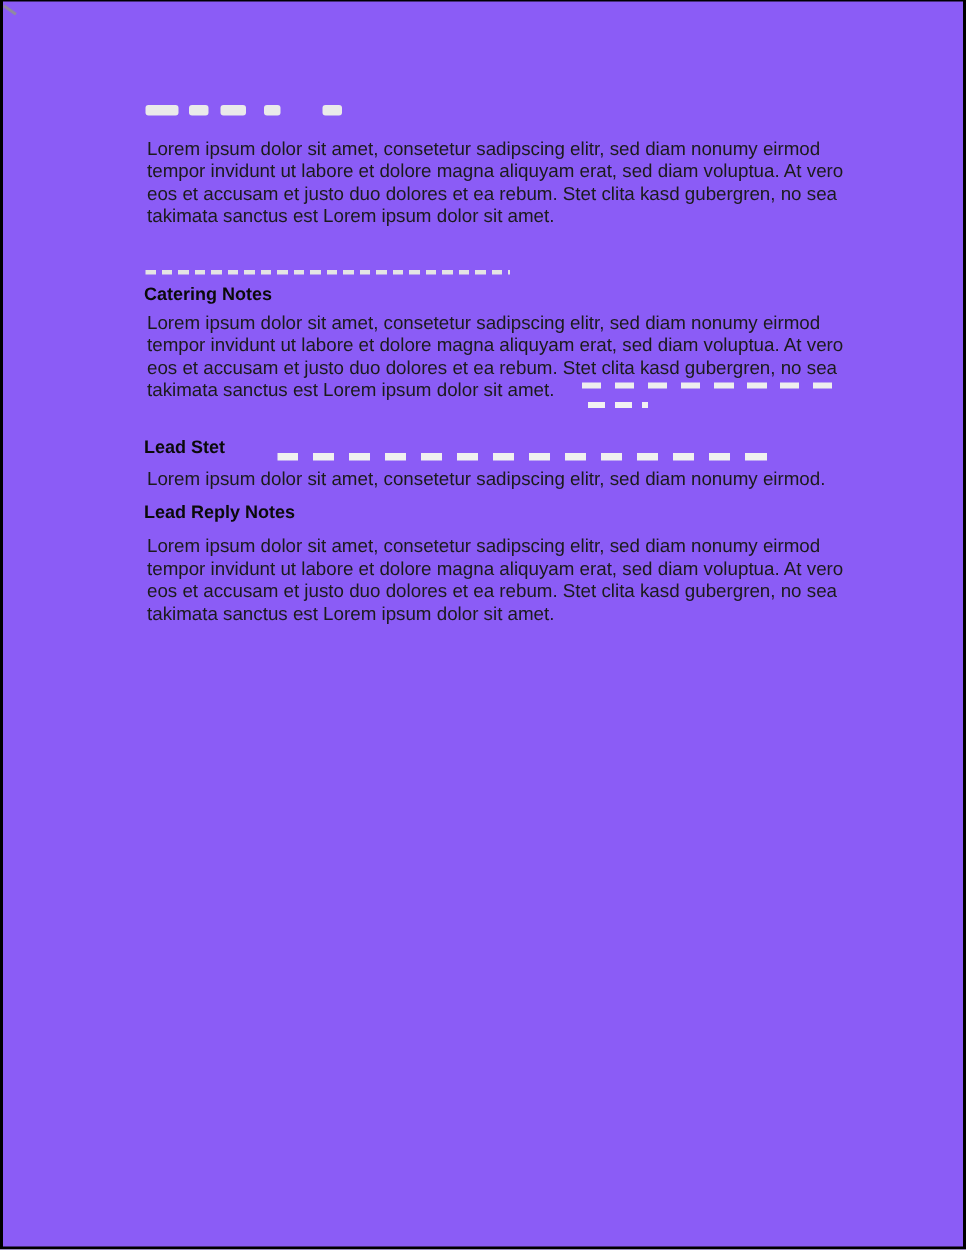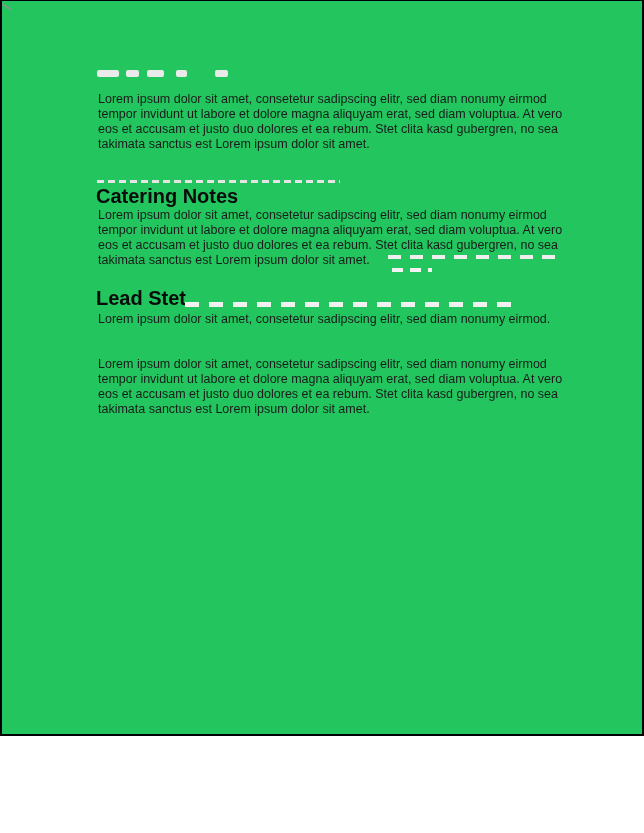--- a/index.html
+++ b/index.html
@@ -3,23 +3,23 @@
 <meta charset="utf-8">
 <style>
   html, body {
     margin: 0;
     padding: 0;
     background: #ffffff;
   }
   .page {
     position: relative;
     width: 644px;
-    height: 736px;
+    height: 833px;
     box-sizing: border-box;
-    background: #22c55e;
+    background: #8b5cf6;
     border: 2px solid #000000;
     border-top-width: 1px;
     overflow: hidden;
     font-family: "Liberation Sans", "DejaVu Sans", sans-serif;
     padding-left: 28px;
   }
 
   
   .para {
     position: absolute;
@@ -30,21 +30,21 @@
     white-space: nowrap;
     letter-spacing: 0;
   }
   .line { white-space: nowrap; }
 
   
   .heading {
     position: absolute;
     left: 94px;
     margin: 0;
-    font-size: 20px;
+    font-size: 12px;
     line-height: 17px;
     font-weight: 700;
     color: #0a0a0a;
     white-space: nowrap;
   }
 
   .pos-intro      { top: 91px; }
   .h-catering     { top: 187px; }
   .pos-catering   { top: 207px; }
   .h-lead         { top: 289px; }
@@ -157,20 +157,21 @@
   <div class="ghost-dash-b"></div>
 
   <h2 class="heading h-lead">Lead Stet</h2>
 
   <div class="ghost-row"></div>
 
   <div class="para pos-lead">
     <div class="line">Lorem ipsum dolor sit amet, consetetur sadipscing elitr, sed diam nonumy eirmod.</div>
   </div>
 
+  <h2 class="heading h-leadreply">Lead Reply Notes</h2>
 
   <div class="para pos-leadreply">
     <div class="line">Lorem ipsum dolor sit amet, consetetur sadipscing elitr, sed diam nonumy eirmod</div>
     <div class="line">tempor invidunt ut labore et dolore magna aliquyam erat, sed diam voluptua. At vero</div>
     <div class="line">eos et accusam et justo duo dolores et ea rebum. Stet clita kasd gubergren, no sea</div>
     <div class="line">takimata sanctus est Lorem ipsum dolor sit amet.</div>
   </div>
 
 </div>
 

